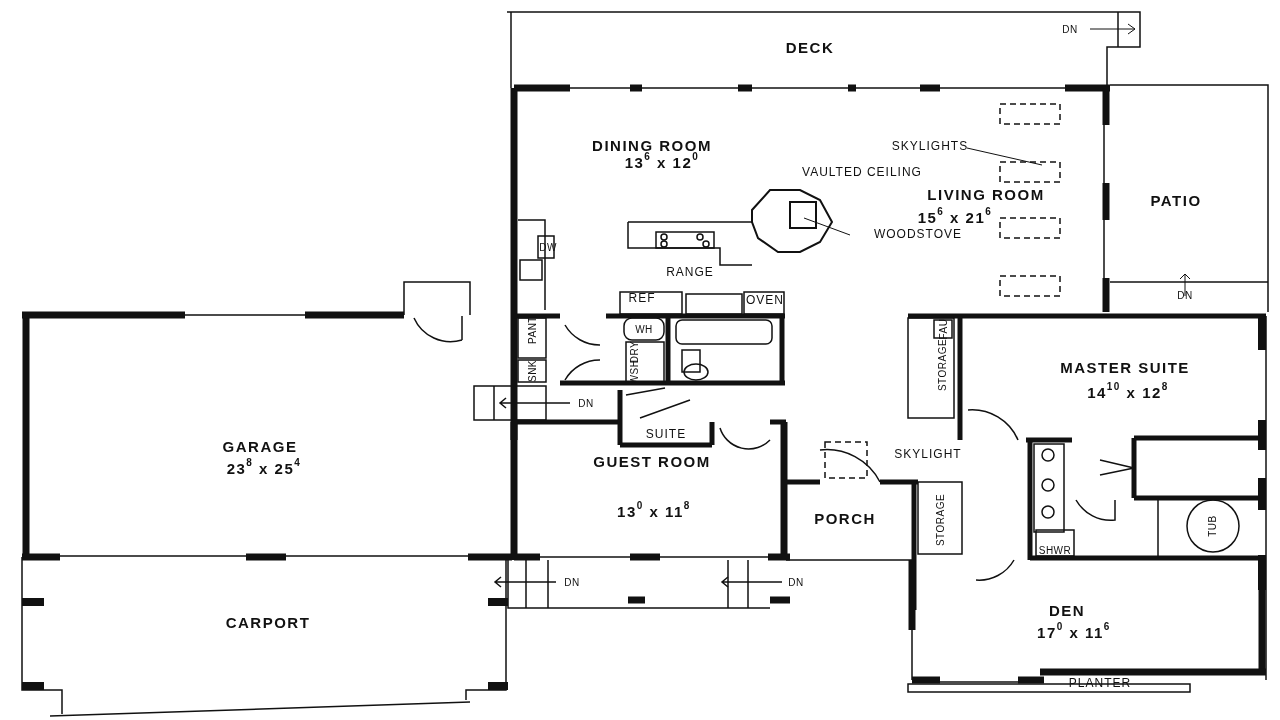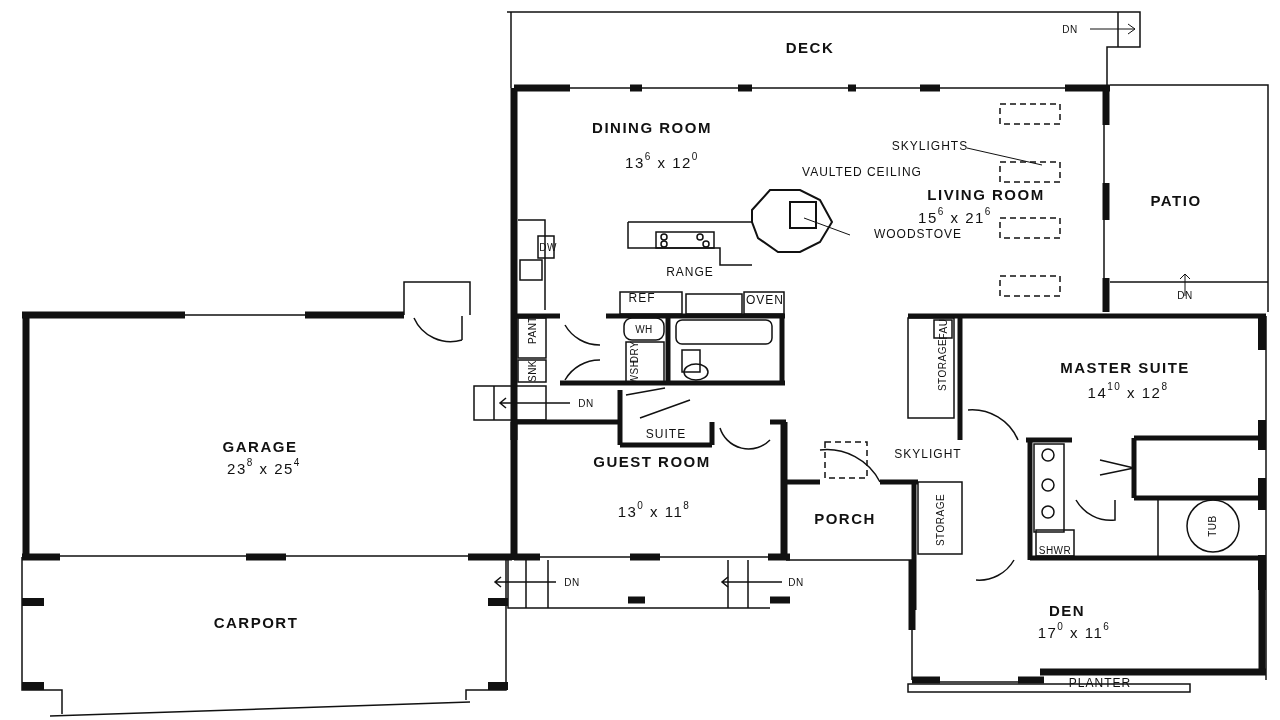--- a/index.html
+++ b/index.html
@@ -1,20 +1,20 @@
 <!DOCTYPE html>
 <html><head>
 <meta charset="utf-8">
 <style>
   html, body { margin:0; padding:0; background:#ffffff; }
   body { width:1280px; height:720px; overflow:hidden; position:relative; font-family:"Liberation Sans", sans-serif; }
   svg { position:absolute; left:0; top:0; }
   .lbl { position:absolute; font-family:"Liberation Sans", sans-serif; font-weight:bold; color:#111; letter-spacing:1.5px; white-space:nowrap; transform:translate(-50%,-50%); }
   .room { font-size:15px; }
-  .dim { font-size:15px; font-weight:normal; }
+  .dim { font-size:15px; font-weight:bold; }
   .small { font-size:12px; font-weight:normal; letter-spacing:1px; }
   .tiny { font-size:10px; font-weight:normal; letter-spacing:0.5px; }
   .vert { transform:translate(-50%,-50%) rotate(-90deg); }
   sup { font-size:10px; vertical-align:top; position:relative; top:-3px; }
 </style>
 </head>
 <body>
 
 <svg width="1280" height="720" viewBox="0 0 1280 720" xmlns="http://www.w3.org/2000/svg" fill="none" stroke="#111">
 
@@ -219,21 +219,21 @@
       <path d="M912 680 H940"></path>
       <path d="M1018 680 H1044"></path>
   </g>
   <path d="M912 630 V680 M940 682 H1018" stroke-width="1.5"></path>
   <path d="M908 684 H1190 V692 H908 Z" stroke-width="1.5"></path>
 </svg>
 
 <div class="lbl room" style="left:810px;top:47px">DECK</div>
 <div class="lbl tiny" style="left:1070px;top:29px">DN</div>
 
-<div class="lbl room" style="left:652px;top:127px">DINING ROOM</div>
+<div class="lbl room" style="left:652px;top:145px">DINING ROOM</div>
 <div class="lbl dim" style="left:662px;top:162px"><span>13</span><sup>6</sup> <span>x</span> <span>12</span><sup>0</sup></div>
 
 <div class="lbl small" style="left:930px;top:146px">SKYLIGHTS</div>
 <div class="lbl small" style="left:862px;top:172px">VAULTED CEILING</div>
 <div class="lbl room" style="left:986px;top:194px">LIVING ROOM</div>
 <div class="lbl dim" style="left:955px;top:217px"><span>15</span><sup>6</sup> <span>x</span> <span>21</span><sup>6</sup></div>
 <div class="lbl small" style="left:918px;top:234px">WOODSTOVE</div>
 <div class="lbl small" style="left:690px;top:272px">RANGE</div>
 
 <div class="lbl room" style="left:1176px;top:200px">PATIO</div>
@@ -245,21 +245,21 @@
 <div class="lbl tiny" style="left:644px;top:329px">WH</div>
 <div class="lbl tiny vert" style="left:634px;top:352px">DRY</div>
 <div class="lbl tiny vert" style="left:634px;top:372px">WSH</div>
 <div class="lbl tiny vert" style="left:532px;top:330px">PANT</div>
 <div class="lbl tiny vert" style="left:532px;top:371px">SNK</div>
 <div class="lbl tiny" style="left:586px;top:403px">DN</div>
 <div class="lbl small" style="left:666px;top:434px">SUITE</div>
 
 <div class="lbl room" style="left:260px;top:446px">GARAGE</div>
 <div class="lbl dim" style="left:264px;top:468px"><span>23</span><sup>8</sup> <span>x</span> <span>25</span><sup>4</sup></div>
-<div class="lbl room" style="left:256px;top:622px">CARPORT</div>
+<div class="lbl room" style="left:268px;top:622px">CARPORT</div>
 
 <div class="lbl room" style="left:652px;top:461px">GUEST ROOM</div>
 <div class="lbl dim" style="left:654px;top:511px"><span>13</span><sup>0</sup> <span>x</span> <span>11</span><sup>8</sup></div>
 <div class="lbl tiny" style="left:572px;top:582px">DN</div>
 <div class="lbl tiny" style="left:796px;top:582px">DN</div>
 
 <div class="lbl small" style="left:928px;top:454px">SKYLIGHT</div>
 <div class="lbl room" style="left:845px;top:518px">PORCH</div>
 <div class="lbl tiny vert" style="left:940px;top:520px">STORAGE</div>
 <div class="lbl tiny vert" style="left:942px;top:365px">STORAGE</div>

